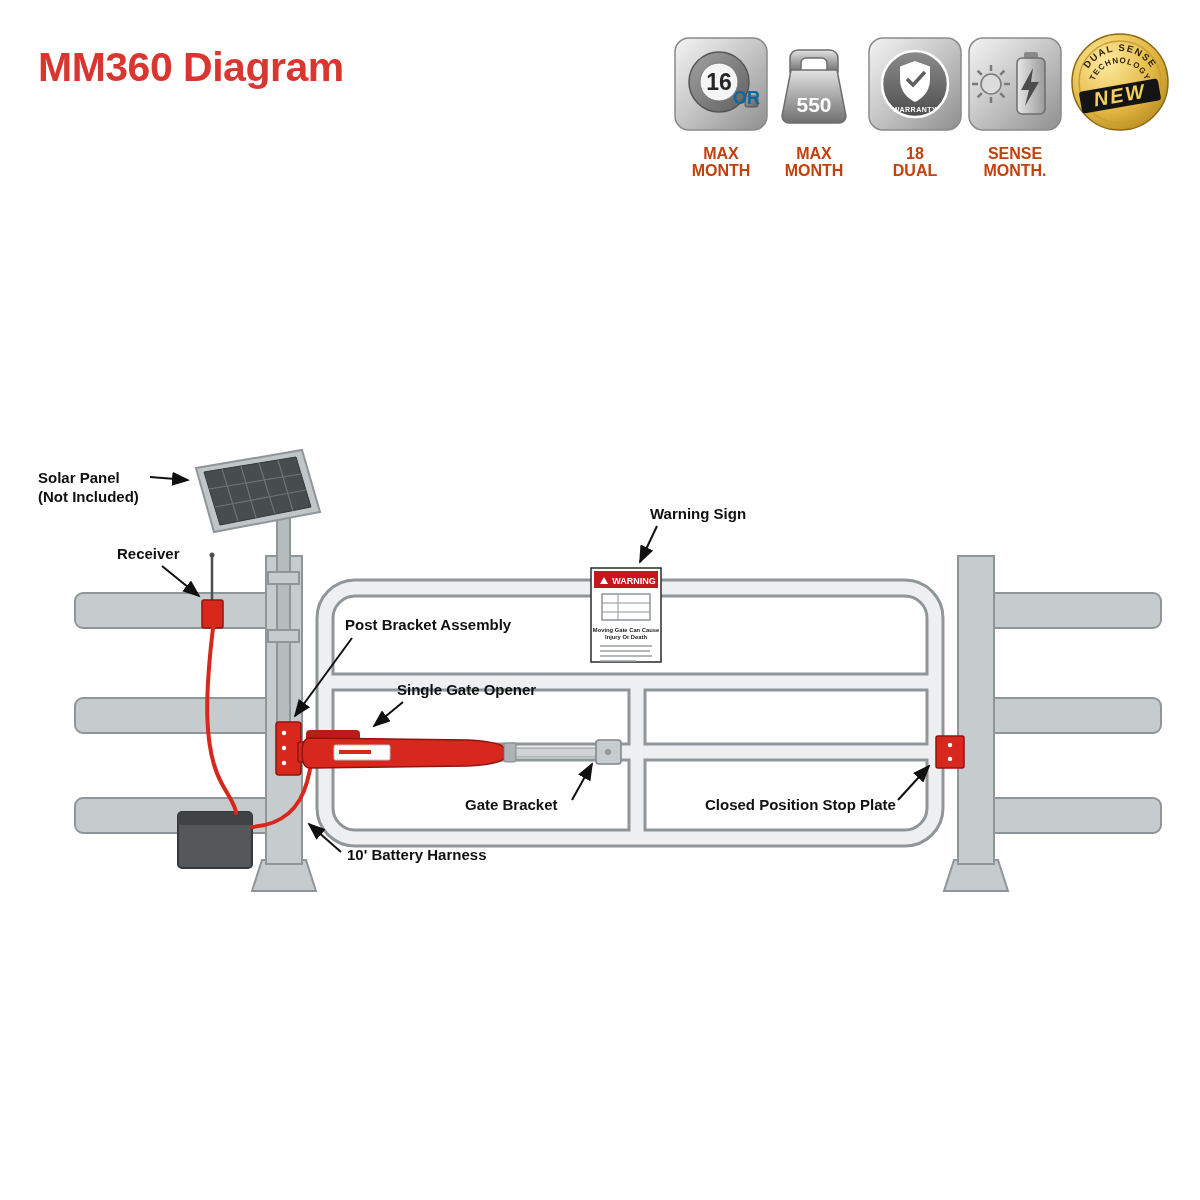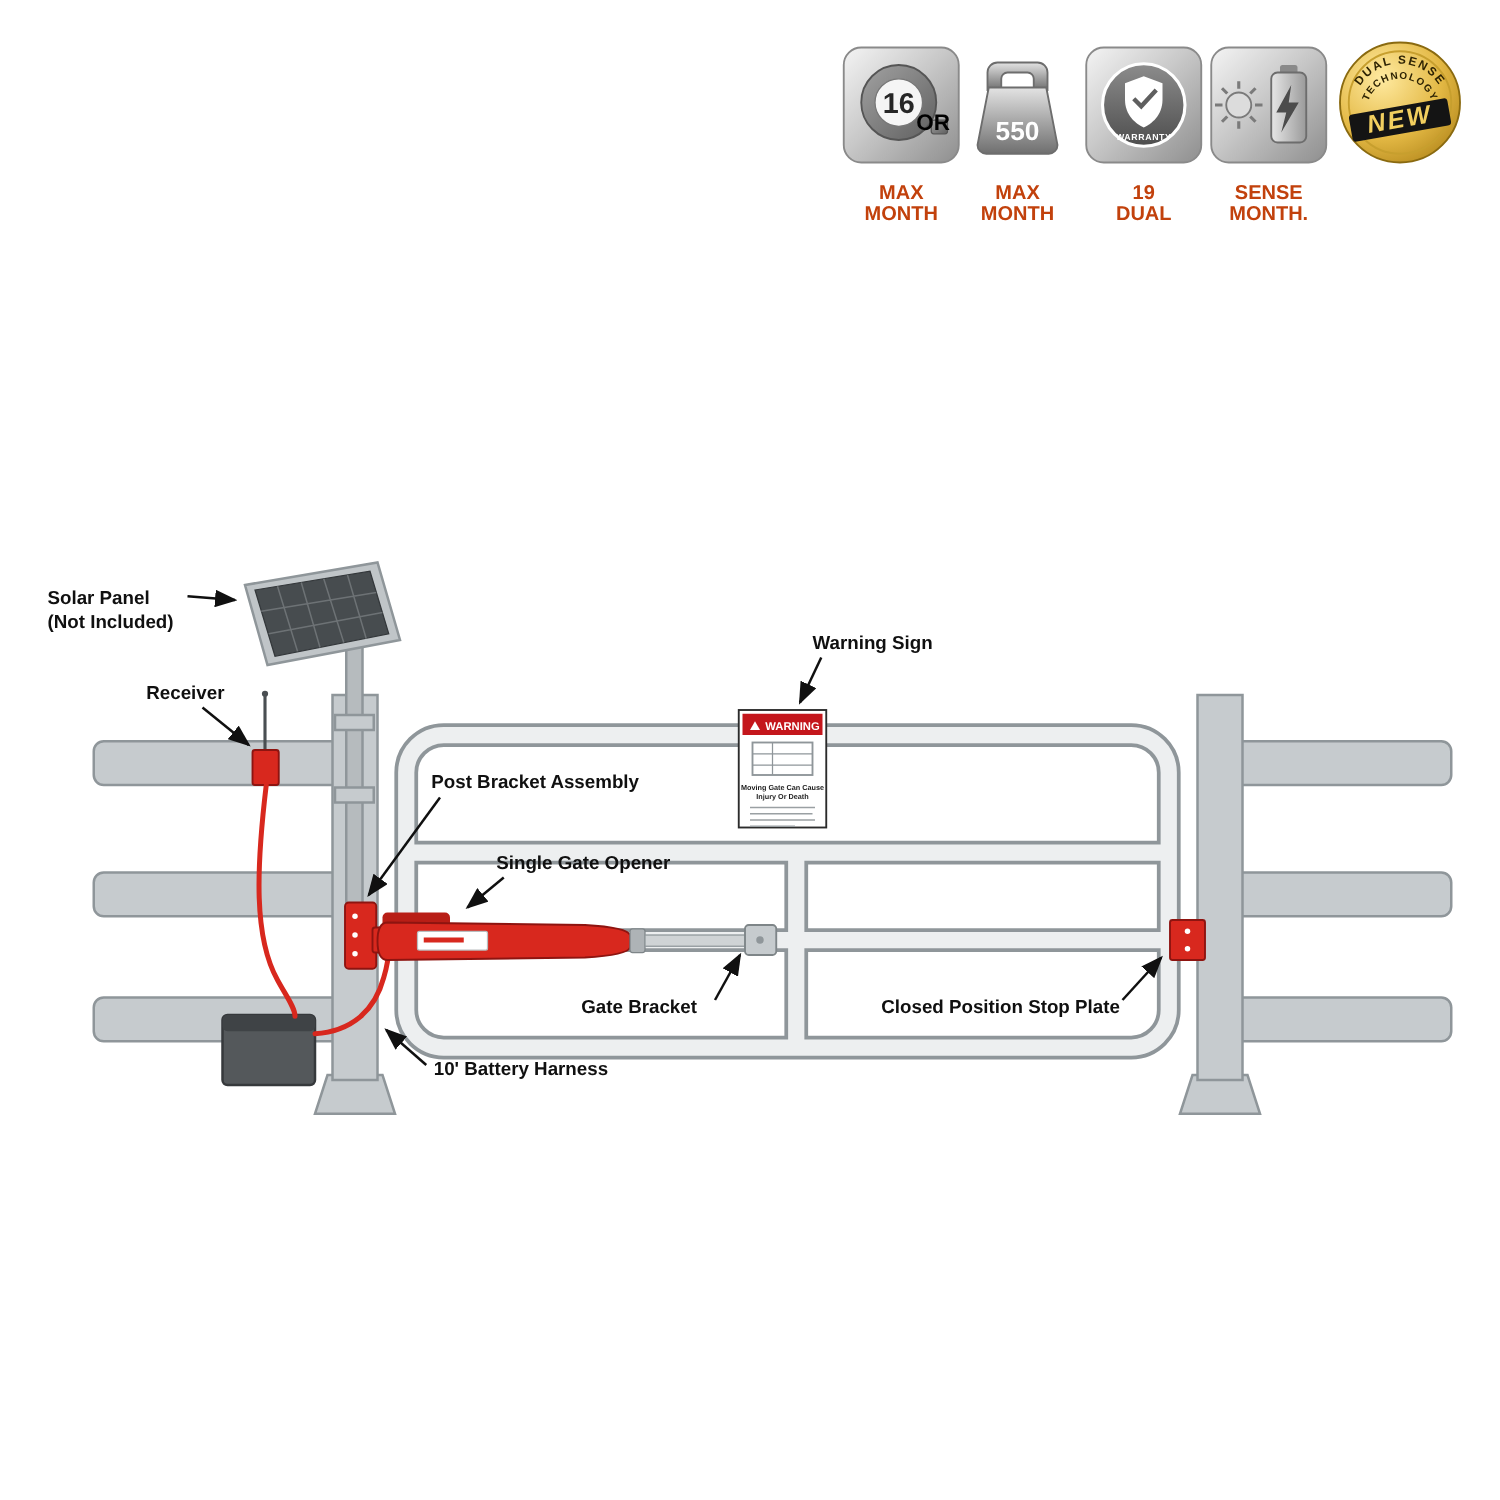--- a/index.html
+++ b/index.html
@@ -6,21 +6,21 @@
   html,body { background:#ffffff; font-family:"Liberation Sans", sans-serif; }
   .stage { position:relative; width:1200px; height:1200px; background:#ffffff; overflow:hidden; }
 
   .page-title {
     position:absolute; left:38px; top:44px;
     font-size:41px; font-weight:bold; color:#d9362f; letter-spacing:-0.5px;
   }
 
   .badge { position:absolute; width:96px; text-align:center; }
   .badge-label { margin-top:9px; font-weight:bold; font-size:16px; line-height:1.08; color:#c2410c; }
-  .or-label { position:absolute; left:733px; top:88px; color:#000000; font-weight:bold; font-size:18px; }
+  .or-label { position:absolute; left:733px; top:88px; color:#0369a1; font-weight:bold; font-size:18px; }
 
   .diagram { position:absolute; left:0; top:0; }
 
   
   .rail  { fill:#c6cbce; stroke:#8f969a; stroke-width:2; }
   .cable { fill:none; stroke:#d8281e; stroke-width:4; stroke-linecap:round; }
   .arrow { stroke:#101010; stroke-width:2; fill:none; }
   .dlabel{ font-family:"Liberation Sans",sans-serif; font-size:15px; font-weight:bold; fill:#101010; }
 
   .bnum { font-family:"Liberation Sans",sans-serif; font-size:23px; font-weight:bold; fill:#262626; text-anchor:middle; }
@@ -160,20 +160,21 @@
       <path class="arrow" marker-end="url(#ah)" d="M572,800 L592,764"></path>
 
       <text x="705" y="810" class="dlabel">Closed Position Stop Plate</text>
       <path class="arrow" marker-end="url(#ah)" d="M898,800 L929,766"></path>
 
       <text x="347" y="860" class="dlabel">10' Battery Harness</text>
       <path class="arrow" marker-end="url(#ah)" d="M341,852 L309,824"></path>
     </g>
   </svg>
 
+  <h1 class="page-title">MM360 Diagram</h1>
 
   <div class="badge" style="left:673px; top:36px;">
     <svg width="96" height="96" viewBox="0 0 96 96">
       <defs>
         <linearGradient id="g1" x1="0" y1="0" x2="1" y2="1">
           <stop offset="0" stop-color="#f4f4f4"></stop>
             <stop offset="0.45" stop-color="#c9c9c9"></stop>
             <stop offset="1" stop-color="#8f8f8f"></stop>
         </linearGradient>
         <linearGradient id="g1r" x1="0" y1="0" x2="1" y2="1">
@@ -227,21 +228,21 @@
             <stop offset="1" stop-color="#4e4e4e"></stop>
         </linearGradient>
       </defs>
       <rect x="2" y="2" width="92" height="92" rx="14" fill="url(#g3)" stroke="#8a8a8a" stroke-width="1.5"></rect>
       <circle cx="48" cy="48" r="33" fill="url(#g3d)" stroke="#ffffff" stroke-width="2.5"></circle>
       <path d="M48,25 l15,5.5 v13 c0,13 -9,19.5 -15,22.5 c-6,-3 -15,-9.5 -15,-22.5 v-13 z" fill="#ffffff"></path>
       <path d="M40,43 l6,6 l12,-13" stroke="#5f5f5f" stroke-width="3.5" fill="none"></path>
       <text x="48" y="76" class="bwr">WARRANTY</text>
     </svg>
     <div class="badge-label">
-      <div>19</div>
+      <div>18</div>
       <div>DUAL</div>
     </div>
   </div>
 
   <div class="badge" style="left:967px; top:36px;">
     <svg width="96" height="96" viewBox="0 0 96 96">
       <defs>
         <linearGradient id="g4" x1="0" y1="0" x2="1" y2="1">
           <stop offset="0" stop-color="#f4f4f4"></stop>
             <stop offset="0.45" stop-color="#c9c9c9"></stop>

